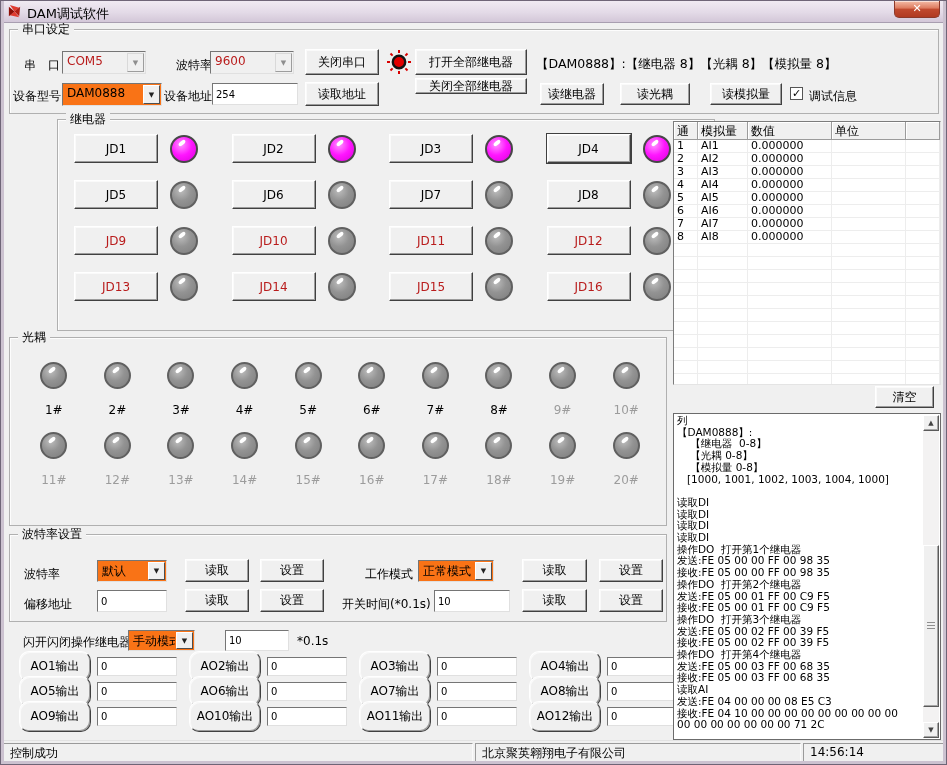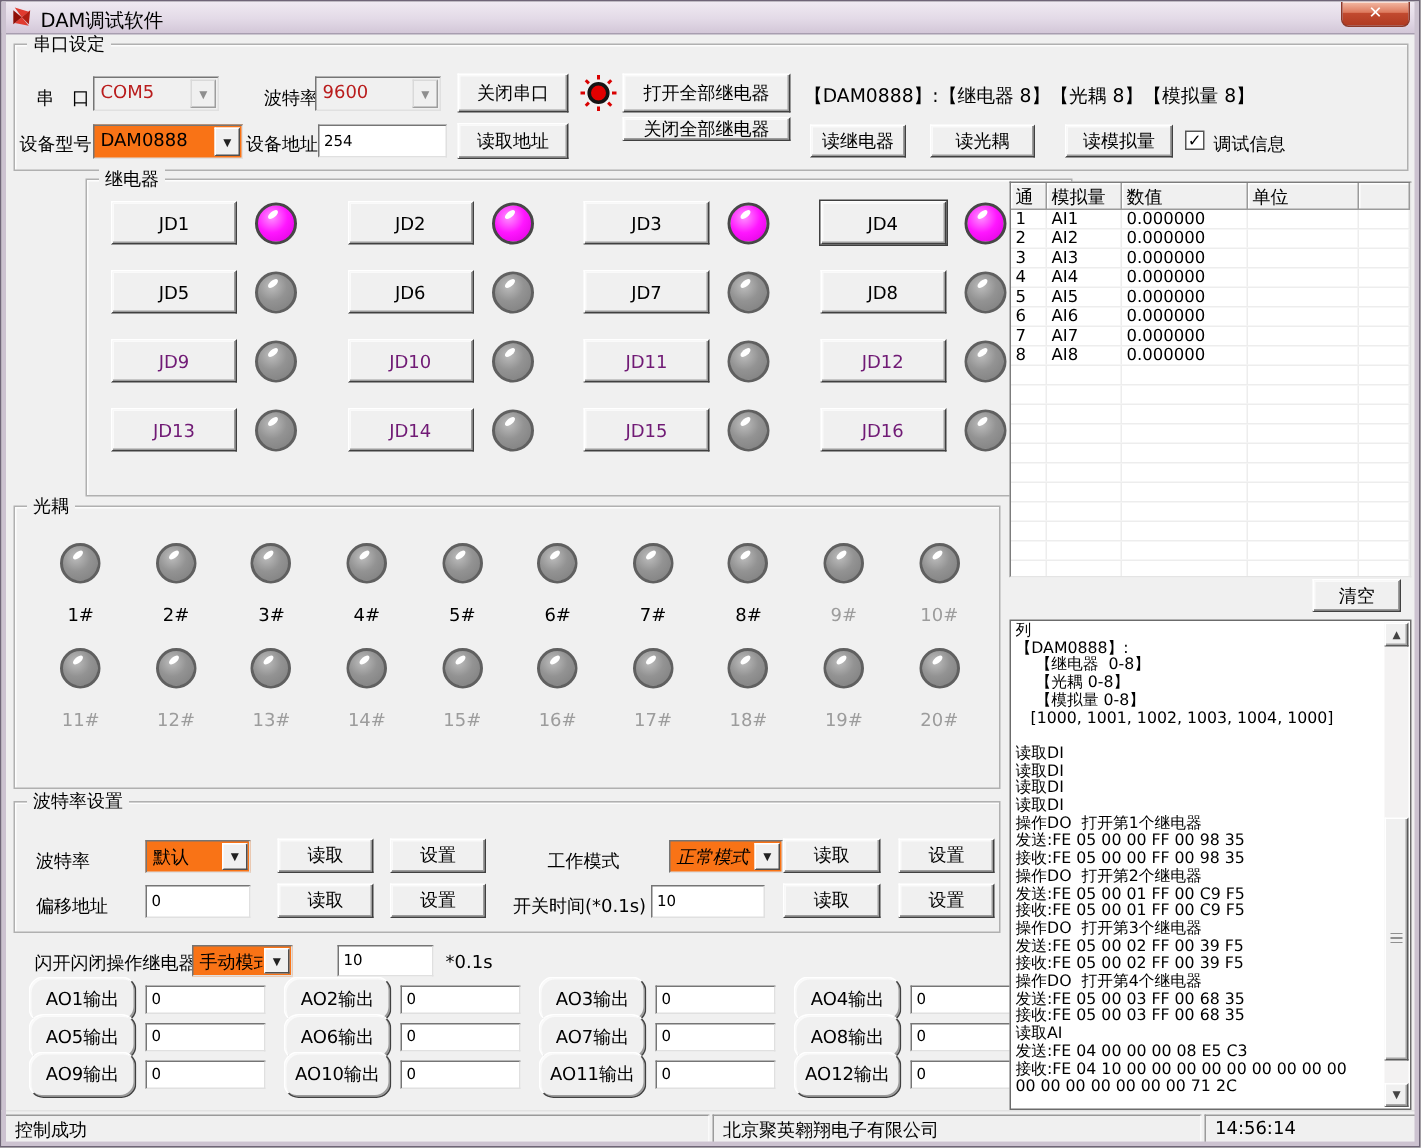--- a/index.html
+++ b/index.html
@@ -23,21 +23,21 @@
     color:#fff; font-size:11px; font-weight:bold; text-align:center; line-height:15px;
     box-shadow: inset 0 1px 0 rgba(255,255,255,.55); cursor:default; z-index:55; }
   
   .group { position:absolute; border:1px solid #b0b0b0; box-shadow: 1px 1px 0 #fdfdfd inset; }
   .legend { position:absolute; top:-8px; left:8px; background:#f0f0f0; padding:0 4px; font-size:12px; line-height:14px; }
   .lbl { position:absolute; white-space:nowrap; font-size:12px; }
   .btn { position:absolute; display:inline-flex; align-items:center; justify-content:center;
     background:#f0f0f0; font-family:inherit; font-size:12px; color:#000;
     border:1px solid; border-color:#ffffff #404040 #404040 #ffffff;
     box-shadow: inset -1px -1px 0 #9c9c9c, inset 1px 1px 0 #fafafa; cursor:default; white-space:nowrap; }
-  .btn.disabled { color:#701a75; }
+  .btn.disabled { color:#b91c1c; }
   .btn.focused { outline:1px solid #3f3f3f; }
   .tin { position:absolute; background:#fff; border:1px solid; border-color:#757575 #e0e0e0 #e0e0e0 #757575;
     font-family:inherit; font-size:10px; padding:1px 3px; }
   .combo { position:absolute; display:flex; align-items:stretch; background:#f97316;
     border:1px solid; border-color:#757575 #e0e0e0 #e0e0e0 #757575; }
   .combo .txt { flex:1; padding:2px 4px; font-size:12px; white-space:nowrap; overflow:hidden; }
   .combo .arr { width:17px; margin:1px; background:#f0f0f0; display:flex; align-items:center; justify-content:center;
     border:1px solid; border-color:#ffffff #4e4e4e #4e4e4e #ffffff; font-size:7px; color:#222; }
   .combo.disabled { background:#f0f0f0; }
   .combo.disabled .txt { color:#b91c1c; }
@@ -485,21 +485,21 @@
 
     <span class="lbl" style="left:14px; top:31px;">波特率</span>
     <div class="combo" style="left:87px; top:25px; width:70px; height:22px;">
       <span class="txt">默认</span>
       <span class="arr">▼</span>
     </div>
     <button class="btn" style="left:175px; top:24px; width:64px; height:23px;">读取</button>
     <button class="btn" style="left:250px; top:24px; width:64px; height:23px;">设置</button>
 
     <span class="lbl" style="left:355px; top:31px;">工作模式</span>
-    <div class="combo" style="left:436px; top:25px; width:76px; height:22px;font-style:italic;">
+    <div class="combo" style="left:408px; top:25px; width:76px; height:22px;">
       <span class="txt">正常模式</span>
       <span class="arr">▼</span>
     </div>
     <button class="btn" style="left:512px; top:24px; width:65px; height:23px;">读取</button>
     <button class="btn" style="left:589px; top:24px; width:64px; height:23px;">设置</button>
 
     <span class="lbl" style="left:14px; top:61px;">偏移地址</span>
     <input class="tin" style="left: 87px; top: 55px; width: 70px; height: 22px;" value="0">
     <button class="btn" style="left:175px; top:54px; width:64px; height:23px;">读取</button>
     <button class="btn" style="left:250px; top:54px; width:64px; height:23px;">设置</button>

